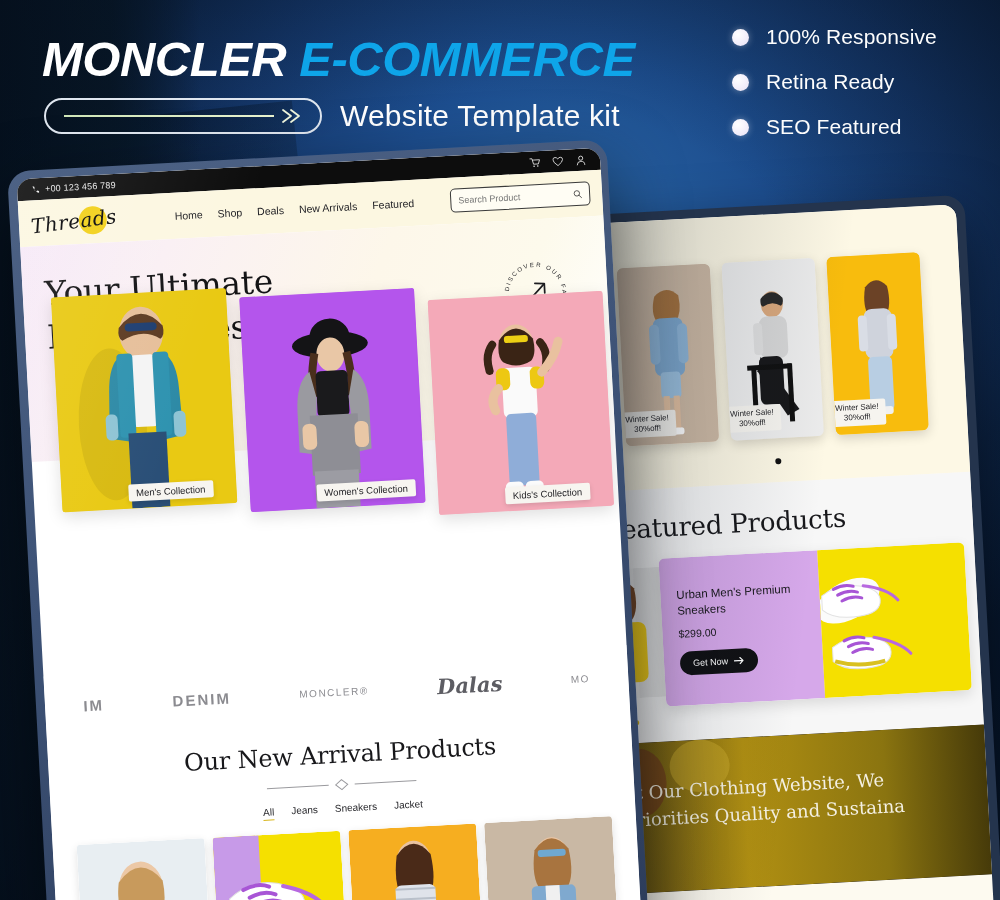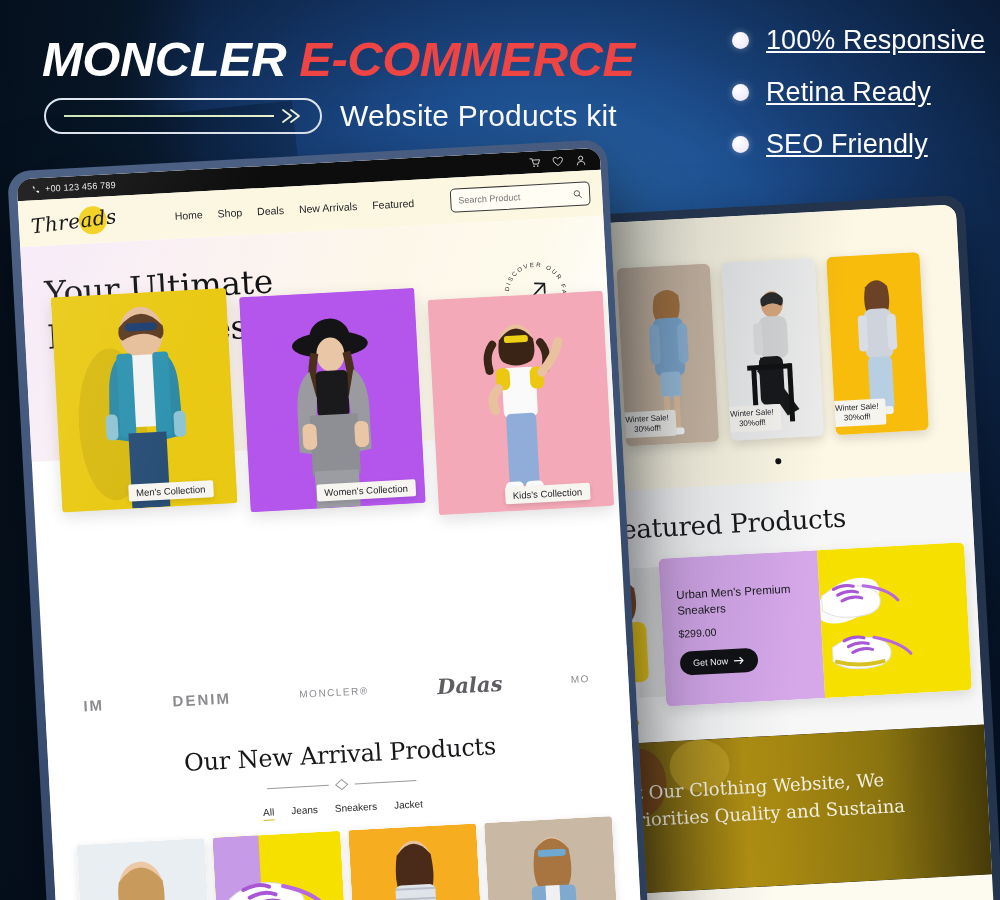--- a/index.html
+++ b/index.html
@@ -33,21 +33,21 @@
     transform:rotate(-6deg);
   }
 
   
   .headline{
     position:absolute; left:42px; top:34px; width:640px;
     font-size:49px; font-weight:bold; font-style:italic;
     letter-spacing:-0.5px; line-height:1.03; white-space:nowrap;
   }
   .headline .w1{ color:#ffffff; }
-  .headline .w2{ color:#ef4444; }
+  .headline .w2{ color:#0ea5e9; }
 
   .sub-row{ position:absolute; left:44px; top:98px; display:flex; align-items:center; gap:18px; }
   .pill{
     width:278px; height:36px; border:2px solid #dfe6ef; border-radius:20px;
     display:flex; align-items:center; position:relative;
   }
   .pill .line{
     position:absolute; left:18px; right:46px; top:50%; height:2px;
     background:linear-gradient(90deg,#cfe6b8,#e9f3cf); transform:translateY(-1px);
   }
@@ -55,21 +55,21 @@
   .subtitle{ color:#ffffff; font-size:30px; letter-spacing:.2px; white-space:nowrap; }
 
   
   .features{ position:absolute; left:732px; top:25px; display:flex; flex-direction:column; gap:21px; }
   .feat{ display:flex; align-items:center; gap:17px; }
   .dot{
     width:17px; height:17px; border-radius:50%;
     background:radial-gradient(circle at 35% 32%, #ffffff 0%, #f3effb 55%, #e6e0f4 100%);
     box-shadow:0 0 7px rgba(255,255,255,.35); flex:0 0 auto;
   }
-  .feat-label{ color:#fdfdfd; font-size:27px; white-space:nowrap; letter-spacing:.1px;text-decoration:underline; }
+  .feat-label{ color:#fdfdfd; font-size:21px; white-space:nowrap; letter-spacing:.1px; }
 
   
   .device{ position:absolute; border-radius:18px; overflow:hidden; }
 
   
   #device-back{
     left:585px; top:205px; width:400px; height:760px;
     transform:rotate(-3.1deg);
     background:#24344d;
     padding:9px 9px 9px 9px;
@@ -236,35 +236,35 @@
   </div>
 
   <div class="sub-row">
     <div class="pill">
       <div class="line"></div>
       <svg class="chev" width="22" height="16" viewBox="0 0 22 16">
         <path d="M3 2 L11 8 L3 14" fill="none" stroke="#eef5dc" stroke-width="1.8" stroke-linecap="round" stroke-linejoin="round"></path>
         <path d="M11 2 L19 8 L11 14" fill="none" stroke="#eef5dc" stroke-width="1.8" stroke-linecap="round" stroke-linejoin="round"></path>
       </svg>
     </div>
-    <div class="subtitle">Website Products kit</div>
+    <div class="subtitle">Website Template kit</div>
   </div>
 
   <div class="features">
     <div class="feat">
       <span class="dot"></span>
       <span class="feat-label">100% Responsive</span>
     </div>
     <div class="feat">
       <span class="dot"></span>
       <span class="feat-label">Retina Ready</span>
     </div>
     <div class="feat">
       <span class="dot"></span>
-      <span class="feat-label">SEO Friendly</span>
+      <span class="feat-label">SEO Featured</span>
     </div>
   </div>
 
   <div class="device" id="device-back">
     <div class="screen">
 
       <div class="b-sale">
         <div class="b-sale-row">
           <div class="b-card" style="background:linear-gradient(180deg,#cbb5a0,#d8c3ad);">
             <svg width="93" height="178" viewBox="0 0 93 178">

